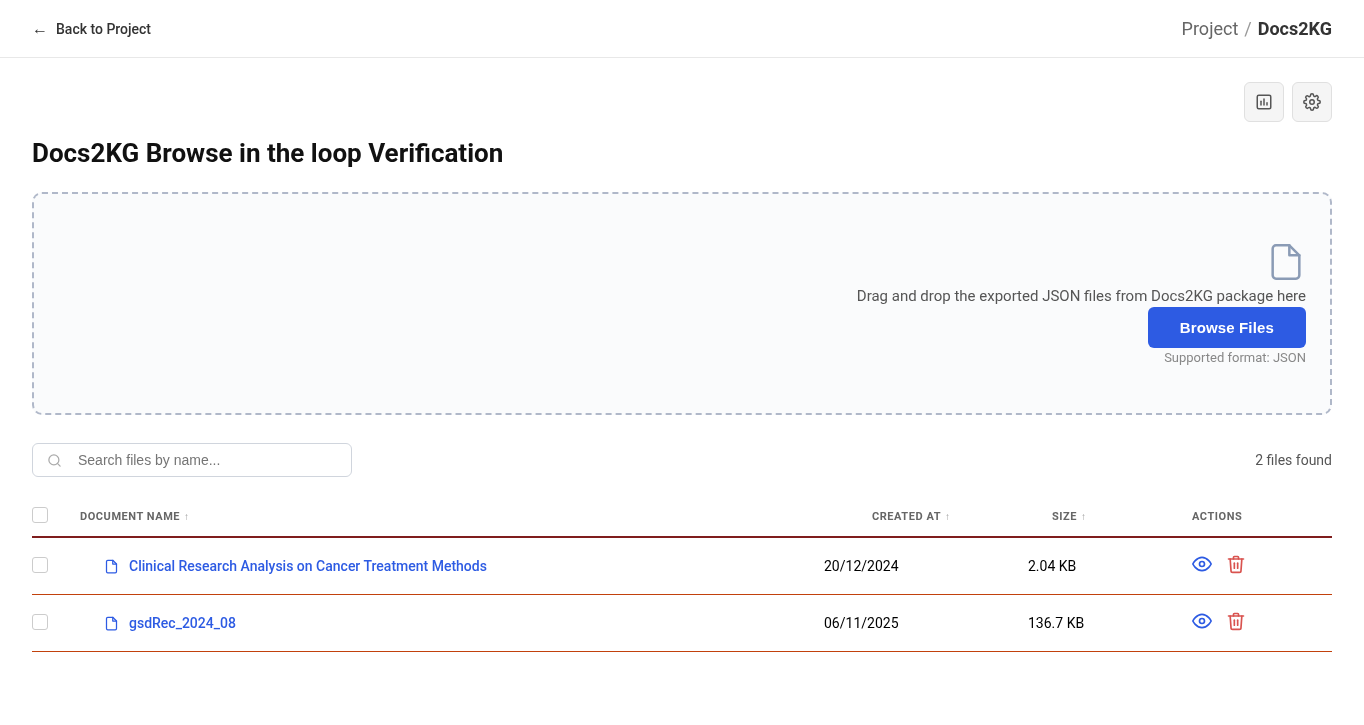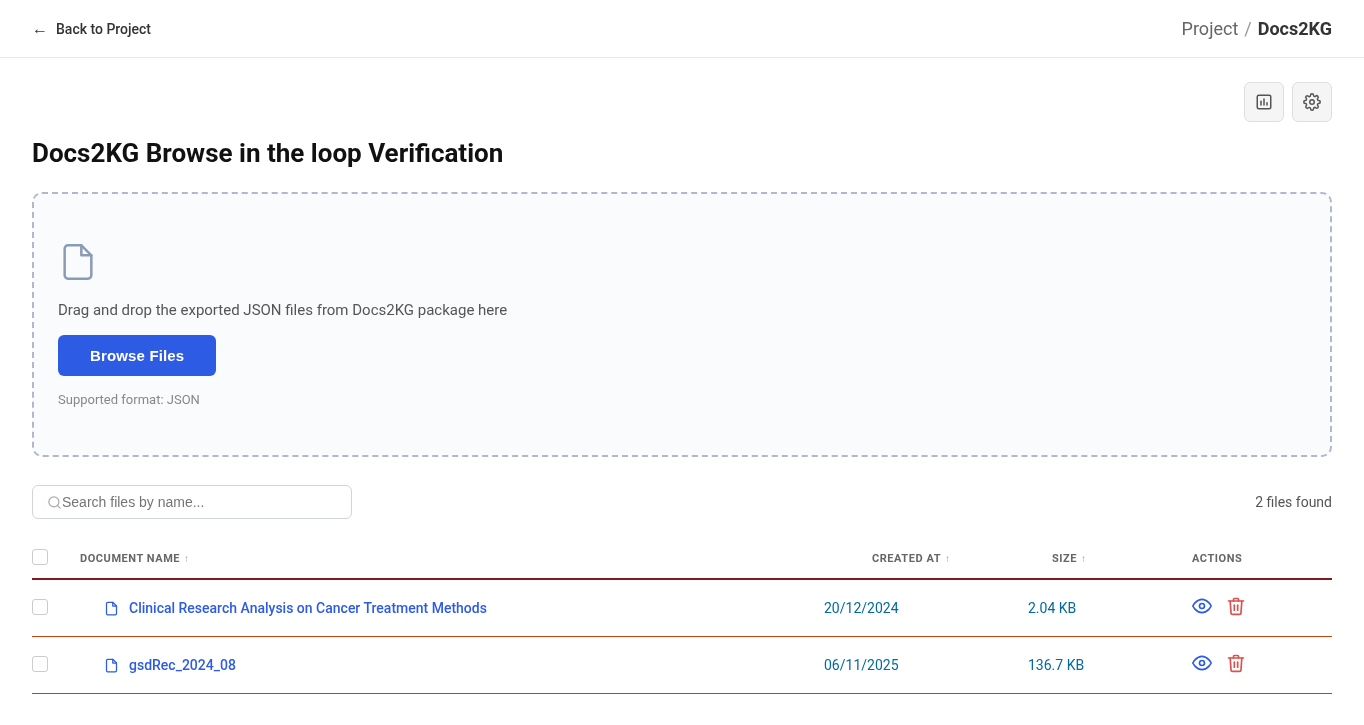--- a/index.html
+++ b/index.html
@@ -69,23 +69,23 @@
       font-weight: 700;
       color: #111;
       margin-bottom: 24px;
     }
     .drop-zone {
       border: 2px dashed #b0b8c9;
       border-radius: 10px;
       padding: 48px 24px;
       display: flex;
       flex-direction: column;
-      align-items: flex-start;
+      align-items: flex-end;
       justify-content: center;
-      gap: 16px;
+      gap: 2px;
       margin-bottom: 28px;
       background: #fafbfc;
     }
     .file-icon {
       color: #8a9bb5;
     }
     .drop-text {
       color: #555;
       font-size: 15px;
     }
@@ -109,21 +109,21 @@
       justify-content: space-between;
       align-items: center;
       margin-bottom: 20px;
     }
     .search-box {
       display: flex;
       align-items: center;
       border: 1px solid #d0d5dd;
       border-radius: 6px;
       padding: 8px 14px;
-      gap: 0;
+      gap: 16px;
       width: 320px;
       background: #fff;
     }
     .search-icon-svg {
       color: #aaa;
       flex-shrink: 0;
     }
     .search-input {
       border: none;
       outline: none;
@@ -185,21 +185,21 @@
       color: #2d5be3;
       font-size: 14px;
       font-weight: 500;
       cursor: pointer;
     }
     .doc-file-icon {
       color: #2d5be3;
       font-size: 15px;
     }
     .date-cell, .size-cell {
-      color: #0369a1;
+      color: #000000;
       font-size: 14px;
     }
     .actions-cell {
       display: flex;
       align-items: center;
       gap: 14px;
     }
     .action-icon-view {
       color: #2d5be3;
       cursor: pointer;

